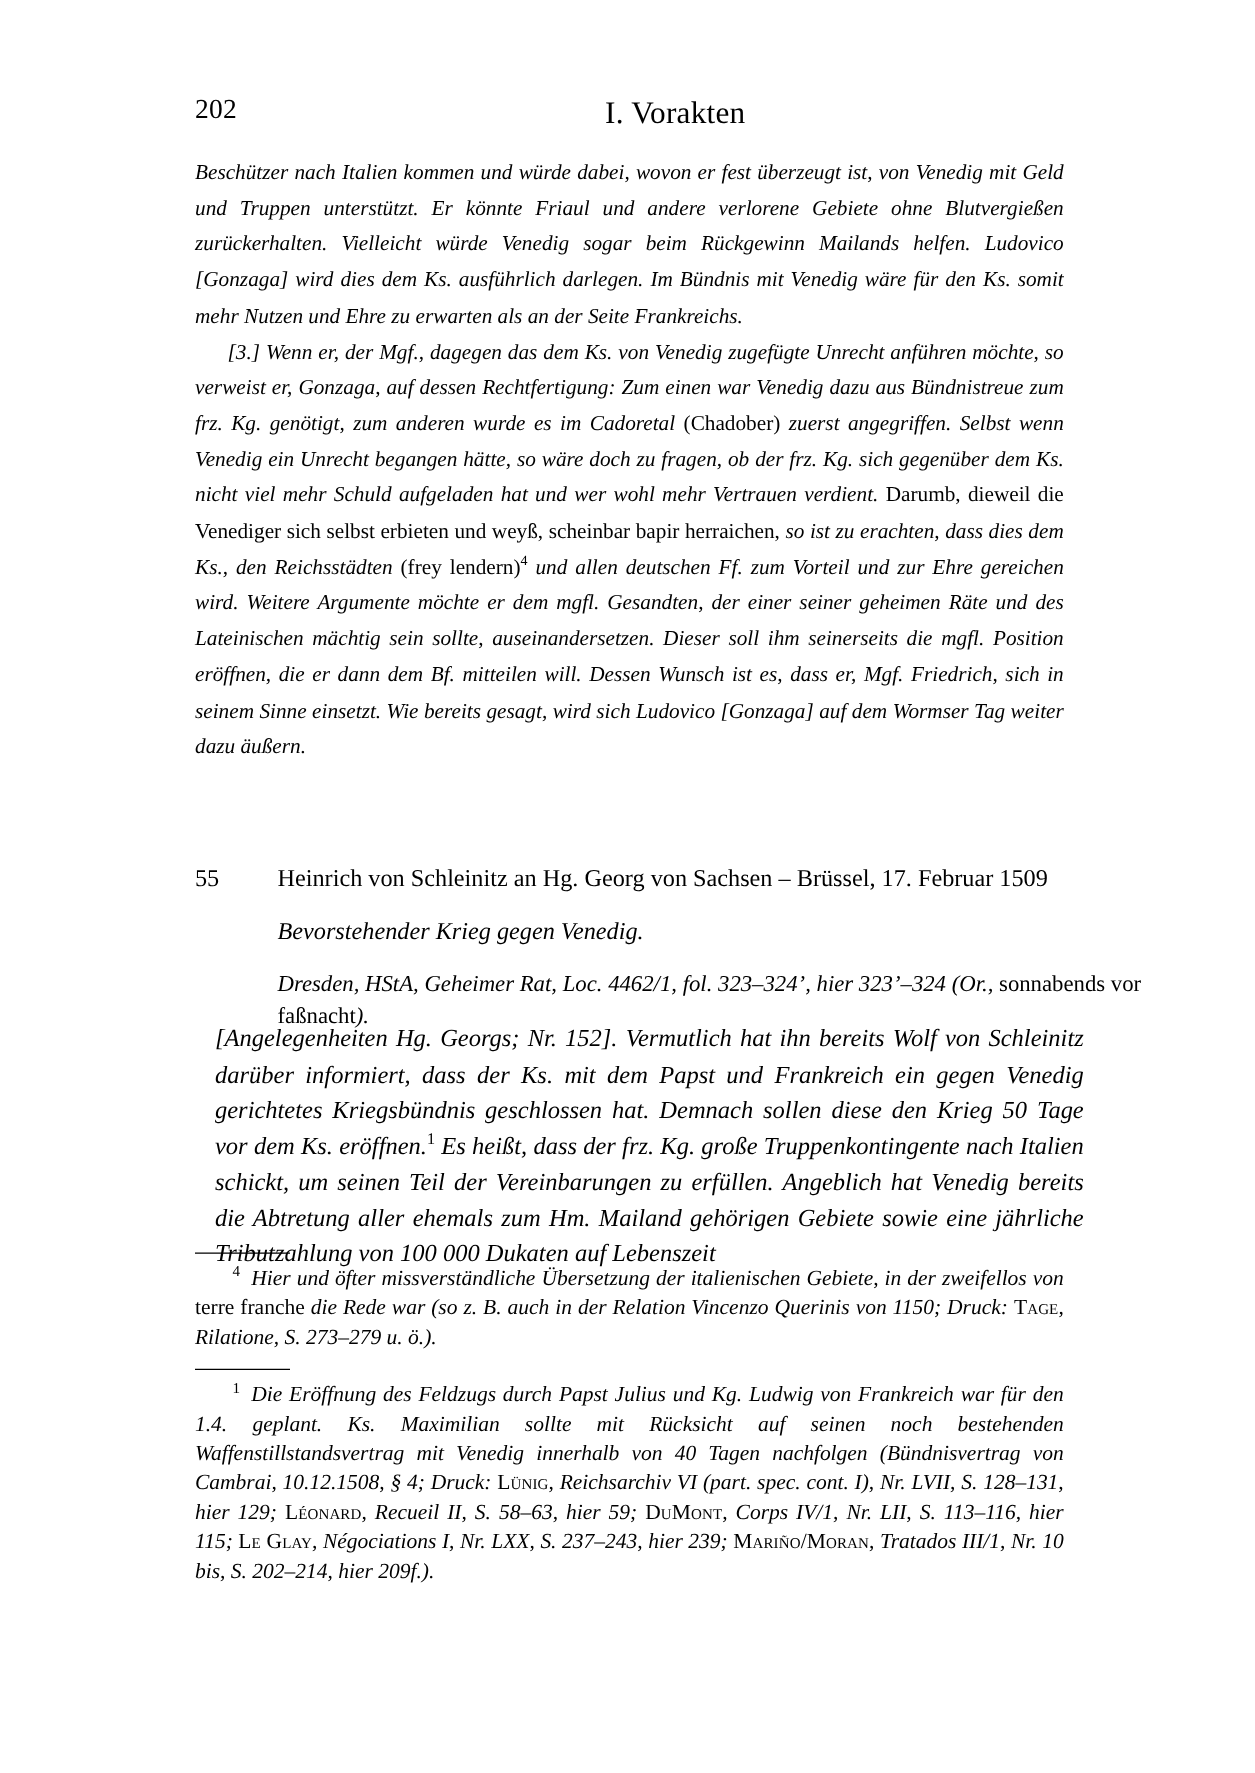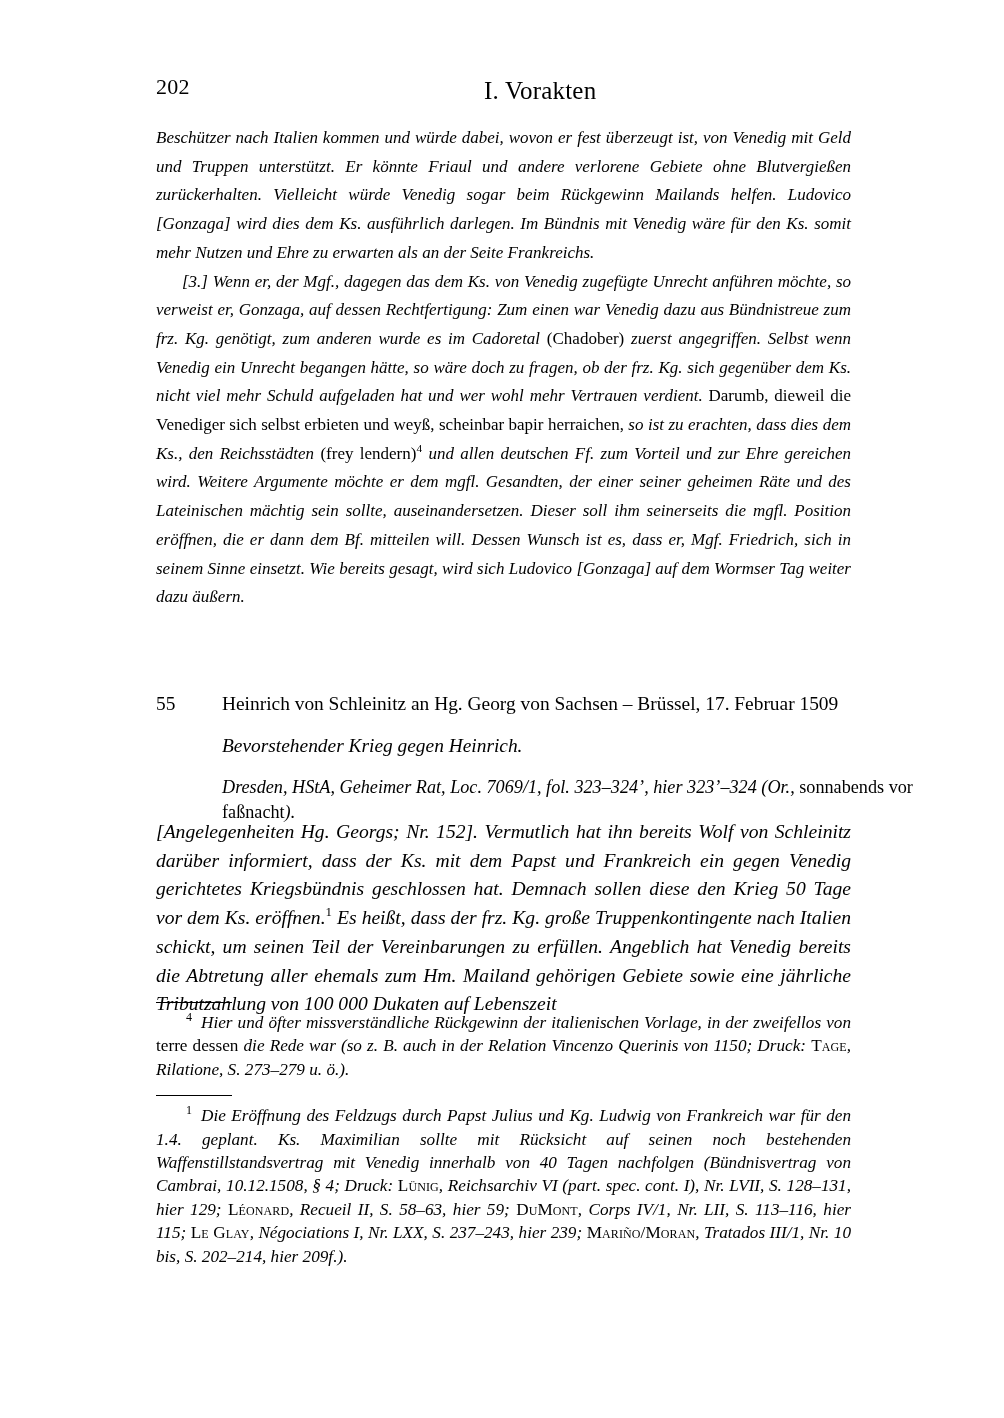--- a/index.html
+++ b/index.html
@@ -111,21 +111,21 @@
     width: 694px;
     font-style: italic;
     font-size: 18.2px;
     line-height: 25px;
     text-align: left;
   }
 
   
   .report {
     position: absolute;
-    left: 156px;
+    left: 172px;
     top: 818px;
     width: 695px;
   }
   .report p {
     margin: 0;
     font-size: 19.6px;
     line-height: 28.7px;
     text-align: justify;
     font-style: italic;
   }
@@ -184,33 +184,33 @@
 
     <p class="para indent"><span>[3.] Wenn er, der Mgf., dagegen das dem Ks. von Venedig zugefügte Unrecht anführen möchte, so verweist er, Gonzaga, auf dessen Rechtfertigung: Zum einen war Venedig dazu aus Bündnistreue zum frz. Kg. genötigt, zum anderen wurde es im Cadoretal </span><span class="rom">(Chadober)</span><span> zuerst angegriffen. Selbst wenn Venedig ein Unrecht begangen hätte, so wäre doch zu fragen, ob der frz. Kg. sich gegenüber dem Ks. nicht viel mehr Schuld aufgeladen hat und wer wohl mehr Vertrauen verdient. </span><span class="rom">Darumb, dieweil die Venediger sich selbst erbieten und weyß, scheinbar bapir herraichen,</span><span> so ist zu erachten, dass dies dem Ks., den Reichsstädten </span><span class="rom">(frey lendern)</span><span class="sup">4</span><span> und allen deutschen Ff. zum Vorteil und zur Ehre gereichen wird. Weitere Argumente möchte er dem mgfl. Gesandten, der einer seiner geheimen Räte und des Lateinischen mächtig sein sollte, auseinandersetzen. Dieser soll ihm seinerseits die mgfl. Position eröffnen, die er dann dem Bf. mitteilen will. Dessen Wunsch ist es, dass er, Mgf. Friedrich, sich in seinem Sinne einsetzt. Wie bereits gesagt, wird sich Ludovico [Gonzaga] auf dem Wormser Tag weiter dazu äußern.</span></p>
 
   </div>
 
   <div class="section">
     <div class="sec-head">
       <span class="sec-num">55</span>
       <span class="sec-title">Heinrich von Schleinitz an Hg. Georg von Sachsen – Brüssel, 17. Februar 1509</span>
     </div>
-    <div class="sec-sub">Bevorstehender Krieg gegen Heinrich.</div>
-    <div class="sec-src"><span>Dresden, HStA, Geheimer Rat, Loc. 7069/1, fol. 323–324’, hier 323’–324 (Or.,</span> <span class="rom">sonnabends vor faßnacht</span><span>).</span></div>
+    <div class="sec-sub">Bevorstehender Krieg gegen Venedig.</div>
+    <div class="sec-src"><span>Dresden, HStA, Geheimer Rat, Loc. 4462/1, fol. 323–324’, hier 323’–324 (Or.,</span> <span class="rom">sonnabends vor faßnacht</span><span>).</span></div>
   </div>
 
   <div class="report">
     <p><span>[Angelegenheiten Hg. Georgs; Nr. 152]. Vermutlich hat ihn bereits Wolf von Schleinitz darüber informiert, dass der Ks. mit dem Papst und Frankreich ein gegen Venedig gerichtetes Kriegsbündnis geschlossen hat. Demnach sollen diese den Krieg 50 Tage vor dem Ks. eröffnen.</span><span class="sup">1</span><span> Es heißt, dass der frz. Kg. große Truppenkontingente nach Italien schickt, um seinen Teil der Vereinbarungen zu erfüllen. Angeblich hat Venedig bereits die Abtretung aller ehemals zum Hm. Mailand gehörigen Gebiete sowie eine jährliche Tributzahlung von 100 000 Dukaten auf Lebenszeit</span></p>
   </div>
 
   <div class="footnotes">
 
     <div class="fn">
       <div class="fnrule"></div>
-      <div class="fntext"><span class="fnmark">4</span><span>Hier und öfter missverständliche Rückgewinn der italienischen Vorlage, in der zweifellos von </span><span class="rom">terre dessen</span><span> die Rede war (so z. B. auch in der Relation Vincenzo Querinis von 1150; Druck: </span><span class="sc">Tage</span><span>, Rilatione, S. 273–279 u. ö.).</span></div>
+      <div class="fntext"><span class="fnmark">4</span><span>Hier und öfter missverständliche Übersetzung der italienischen Gebiete, in der zweifellos von </span><span class="rom">terre franche</span><span> die Rede war (so z. B. auch in der Relation Vincenzo Querinis von 1150; Druck: </span><span class="sc">Tage</span><span>, Rilatione, S. 273–279 u. ö.).</span></div>
     </div>
 
     <div class="fn">
       <div class="fnrule"></div>
       <div class="fntext"><span class="fnmark">1</span><span>Die Eröffnung des Feldzugs durch Papst Julius und Kg. Ludwig von Frankreich war für den 1.4. geplant. Ks. Maximilian sollte mit Rücksicht auf seinen noch bestehenden Waffenstillstandsvertrag mit Venedig innerhalb von 40 Tagen nachfolgen (Bündnisvertrag von Cambrai, 10.12.1508, § 4; Druck: </span><span class="sc">Lünig</span><span>, Reichsarchiv VI (part. spec. cont. I), Nr. LVII, S. 128–131, hier 129; </span><span class="sc">Léonard</span><span>, Recueil II, S. 58–63, hier 59; </span><span class="sc">DuMont</span><span>, Corps IV/1, Nr. LII, S. 113–116, hier 115; </span><span class="sc">Le Glay</span><span>, Négociations I, Nr. LXX, S. 237–243, hier 239; </span><span class="sc">Mariño/Moran</span><span>, Tratados III/1, Nr. 10 bis, S. 202–214, hier 209f.).</span></div>
     </div>
 
   </div>
 
 </div>

